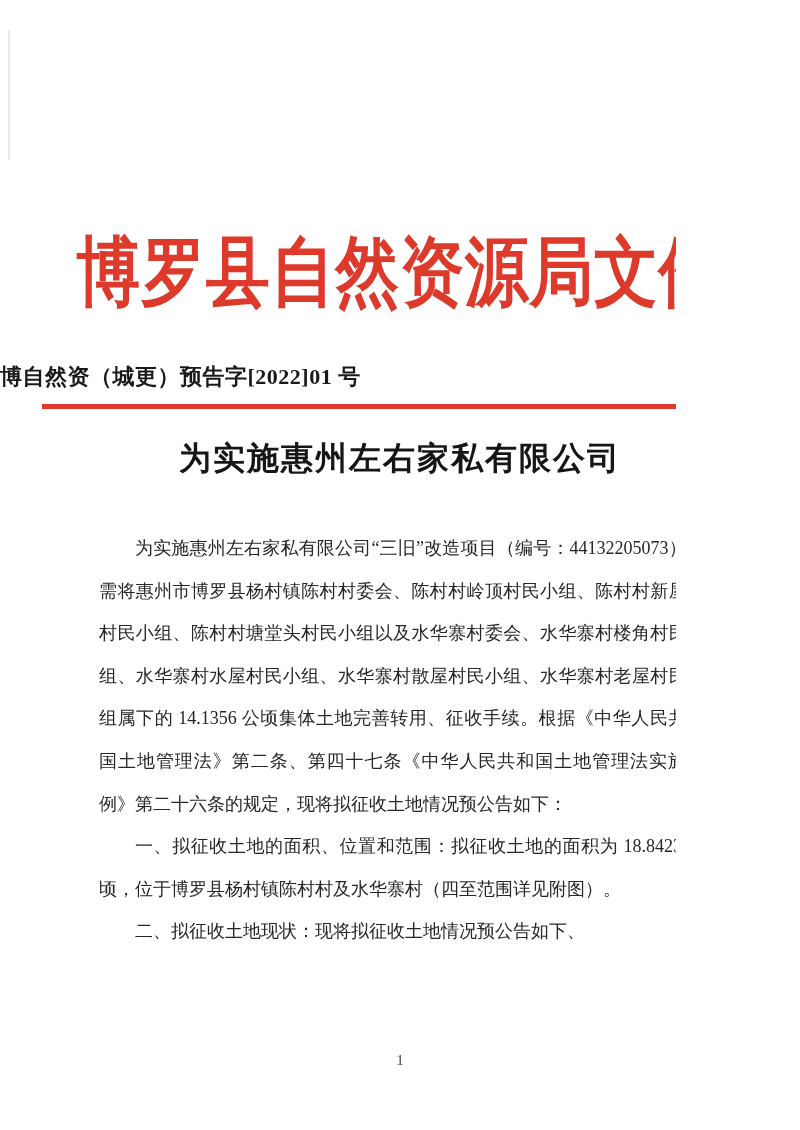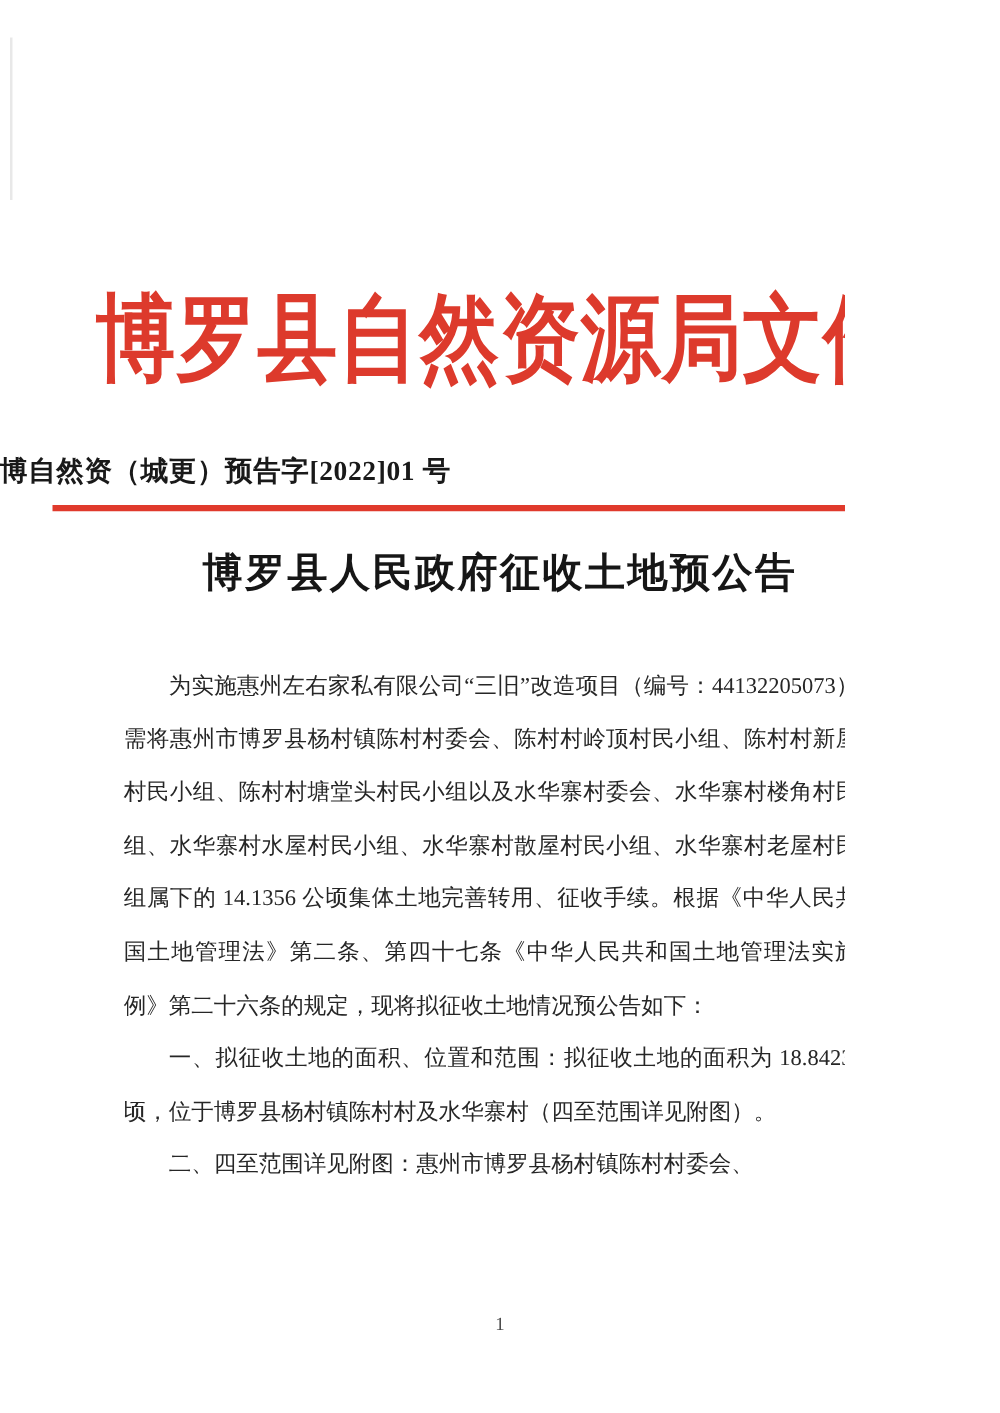--- a/index.html
+++ b/index.html
@@ -128,26 +128,26 @@
 <div class="page">
 
   <div class="scan-edge"></div>
 
   <div class="agency-title">博罗县自然资源局文件</div>
 
   <div class="doc-number">博自然资（城更）预告字[2022]01 号</div>
 
   <div class="red-divider"></div>
 
-  <div class="doc-title">博罗县人民政府征收土地预公告</div>
+  <div class="doc-title">为实施惠州左右家私有限公司</div>
 
   <div class="doc-body">
     <p>为实施惠州左右家私有限公司“三旧”改造项目（编号：44132205073），需将惠州市博罗县杨村镇陈村村委会、陈村村岭顶村民小组、陈村村新屋下村民小组、陈村村塘堂头村民小组以及水华寨村委会、水华寨村楼角村民小组、水华寨村水屋村民小组、水华寨村散屋村民小组、水华寨村老屋村民小组属下的 14.1356 公顷集体土地完善转用、征收手续。根据《中华人民共和国土地管理法》第二条、第四十七条《中华人民共和国土地管理法实施条例》第二十六条的规定，现将拟征收土地情况预公告如下：</p>
     <p>一、拟征收土地的面积、位置和范围：拟征收土地的面积为 18.8423 公顷，位于博罗县杨村镇陈村村及水华寨村（四至范围详见附图）。</p>
-    <p>二、四至范围详见附图：惠州市博罗县杨村镇陈村村委会、</p>
+    <p>二、拟征收土地现状：现将拟征收土地情况预公告如下、</p>
   </div>
 
   <div class="seal"></div>
   <span class="seal-glyph g0">然</span>
   <span class="seal-glyph g1">资</span>
   <span class="seal-glyph g2">源</span>
 
   <div class="page-number">1</div>
 
 </div>

